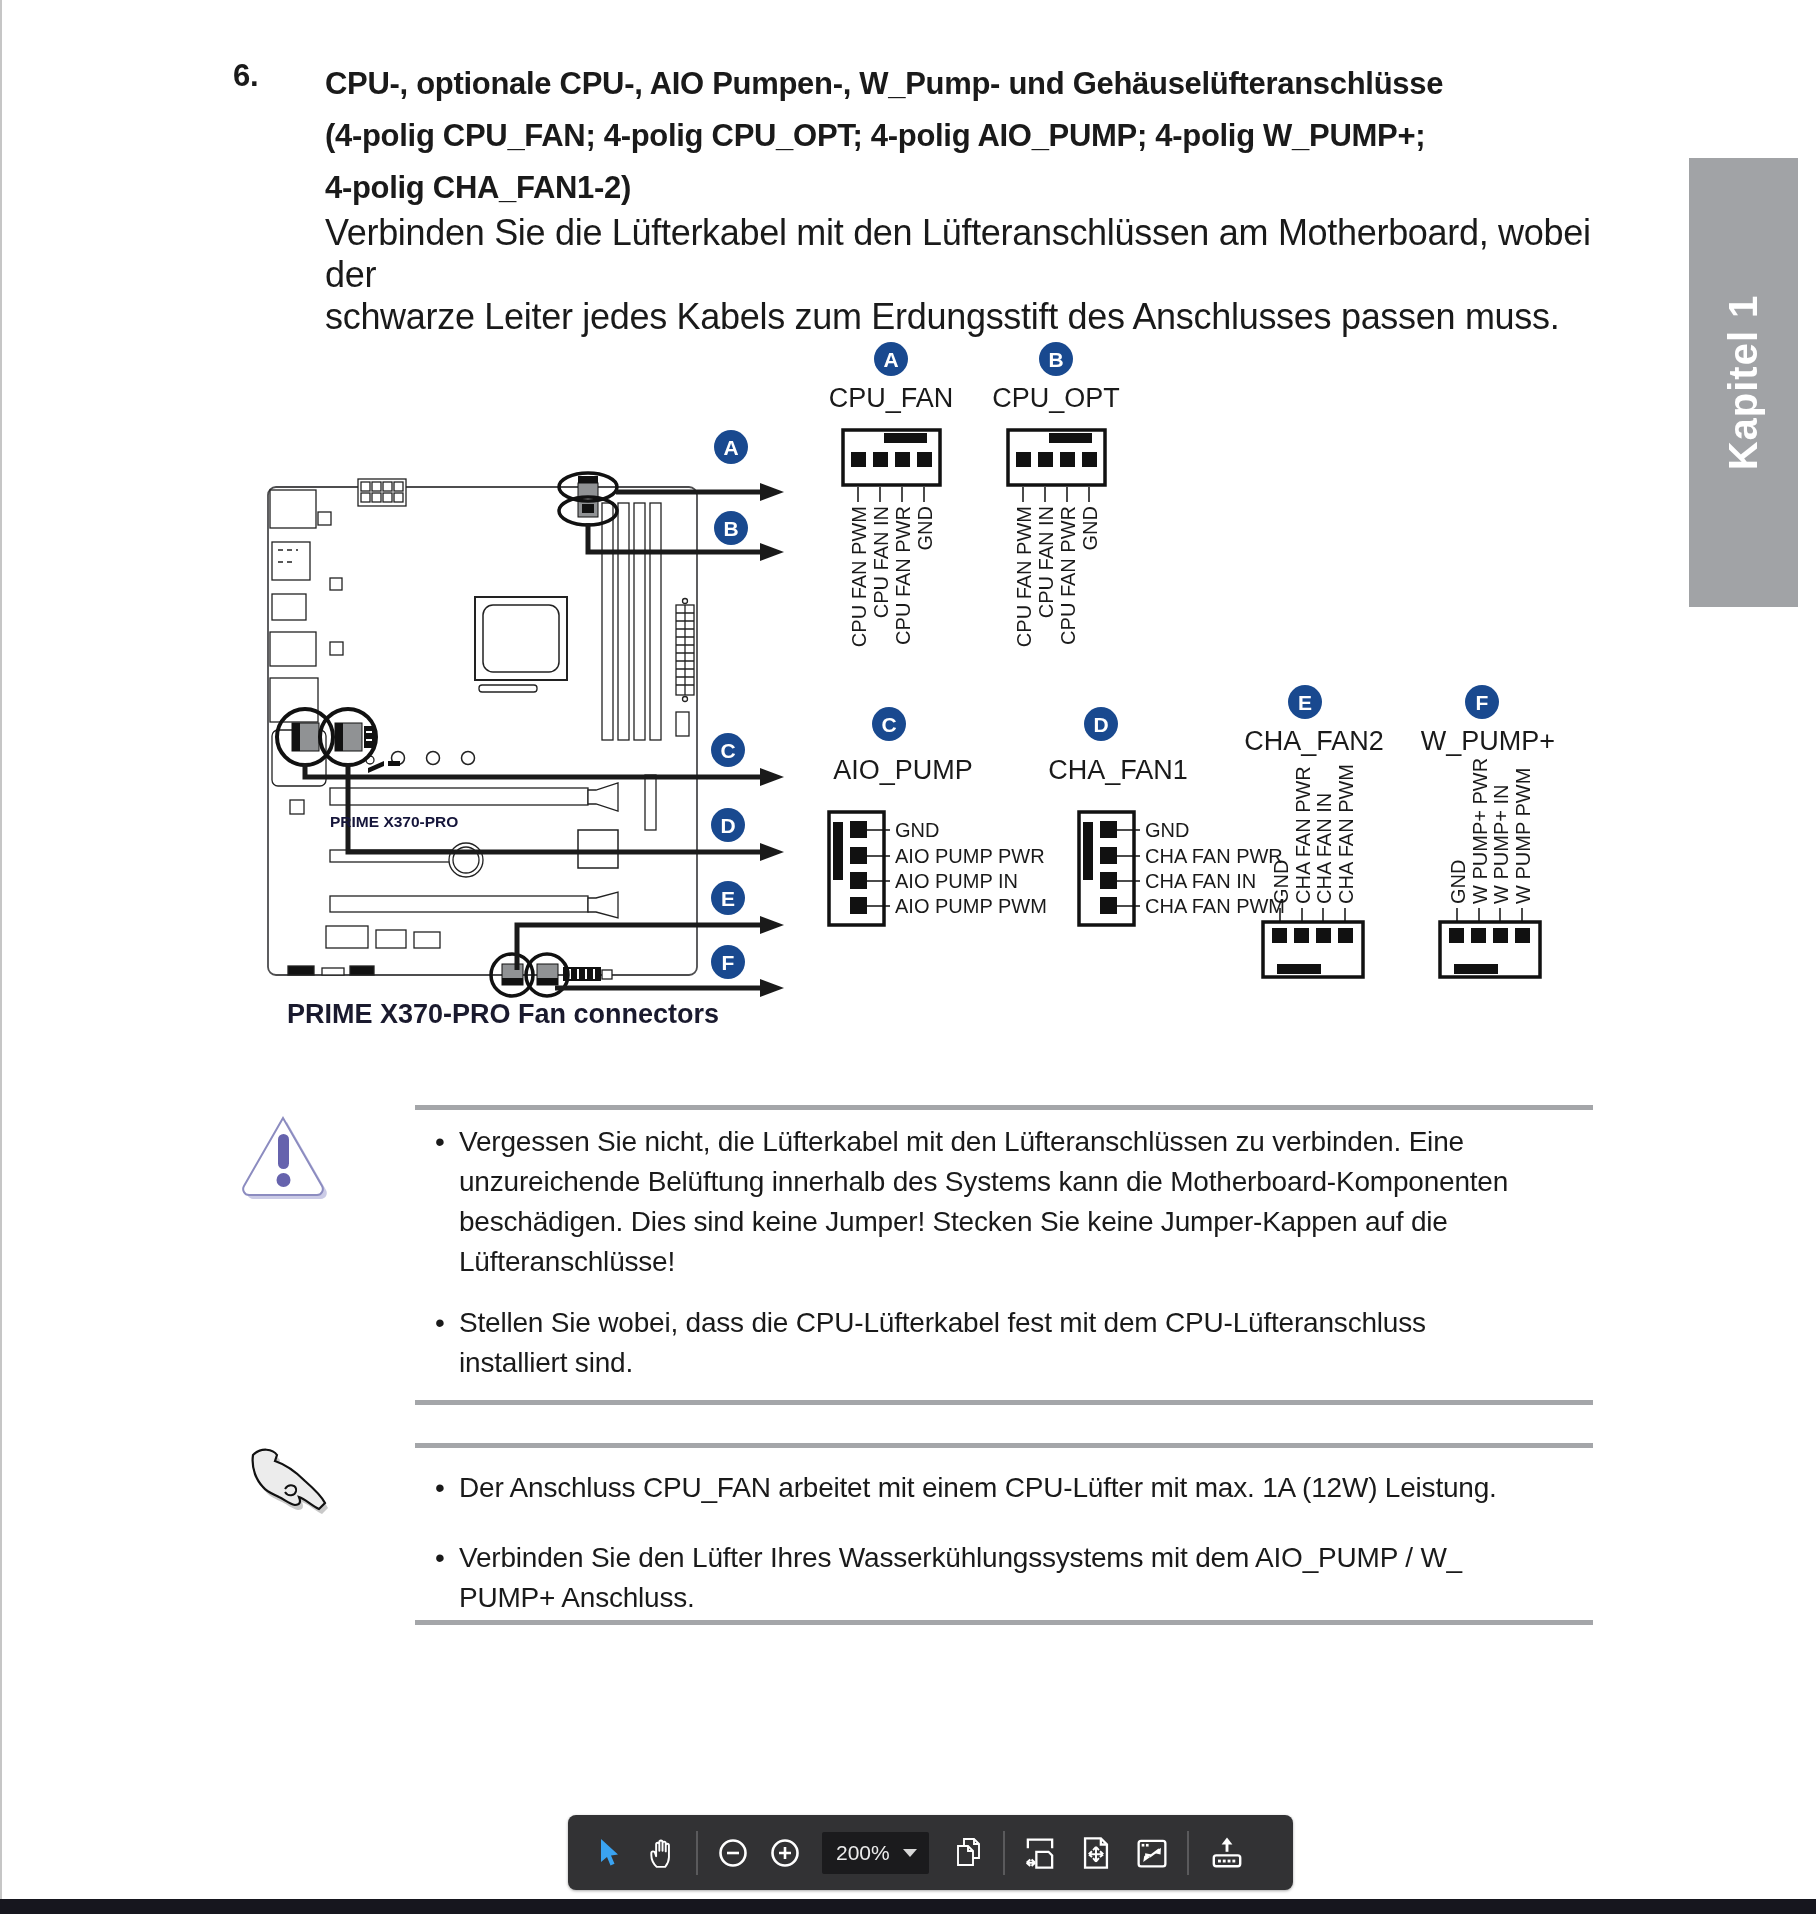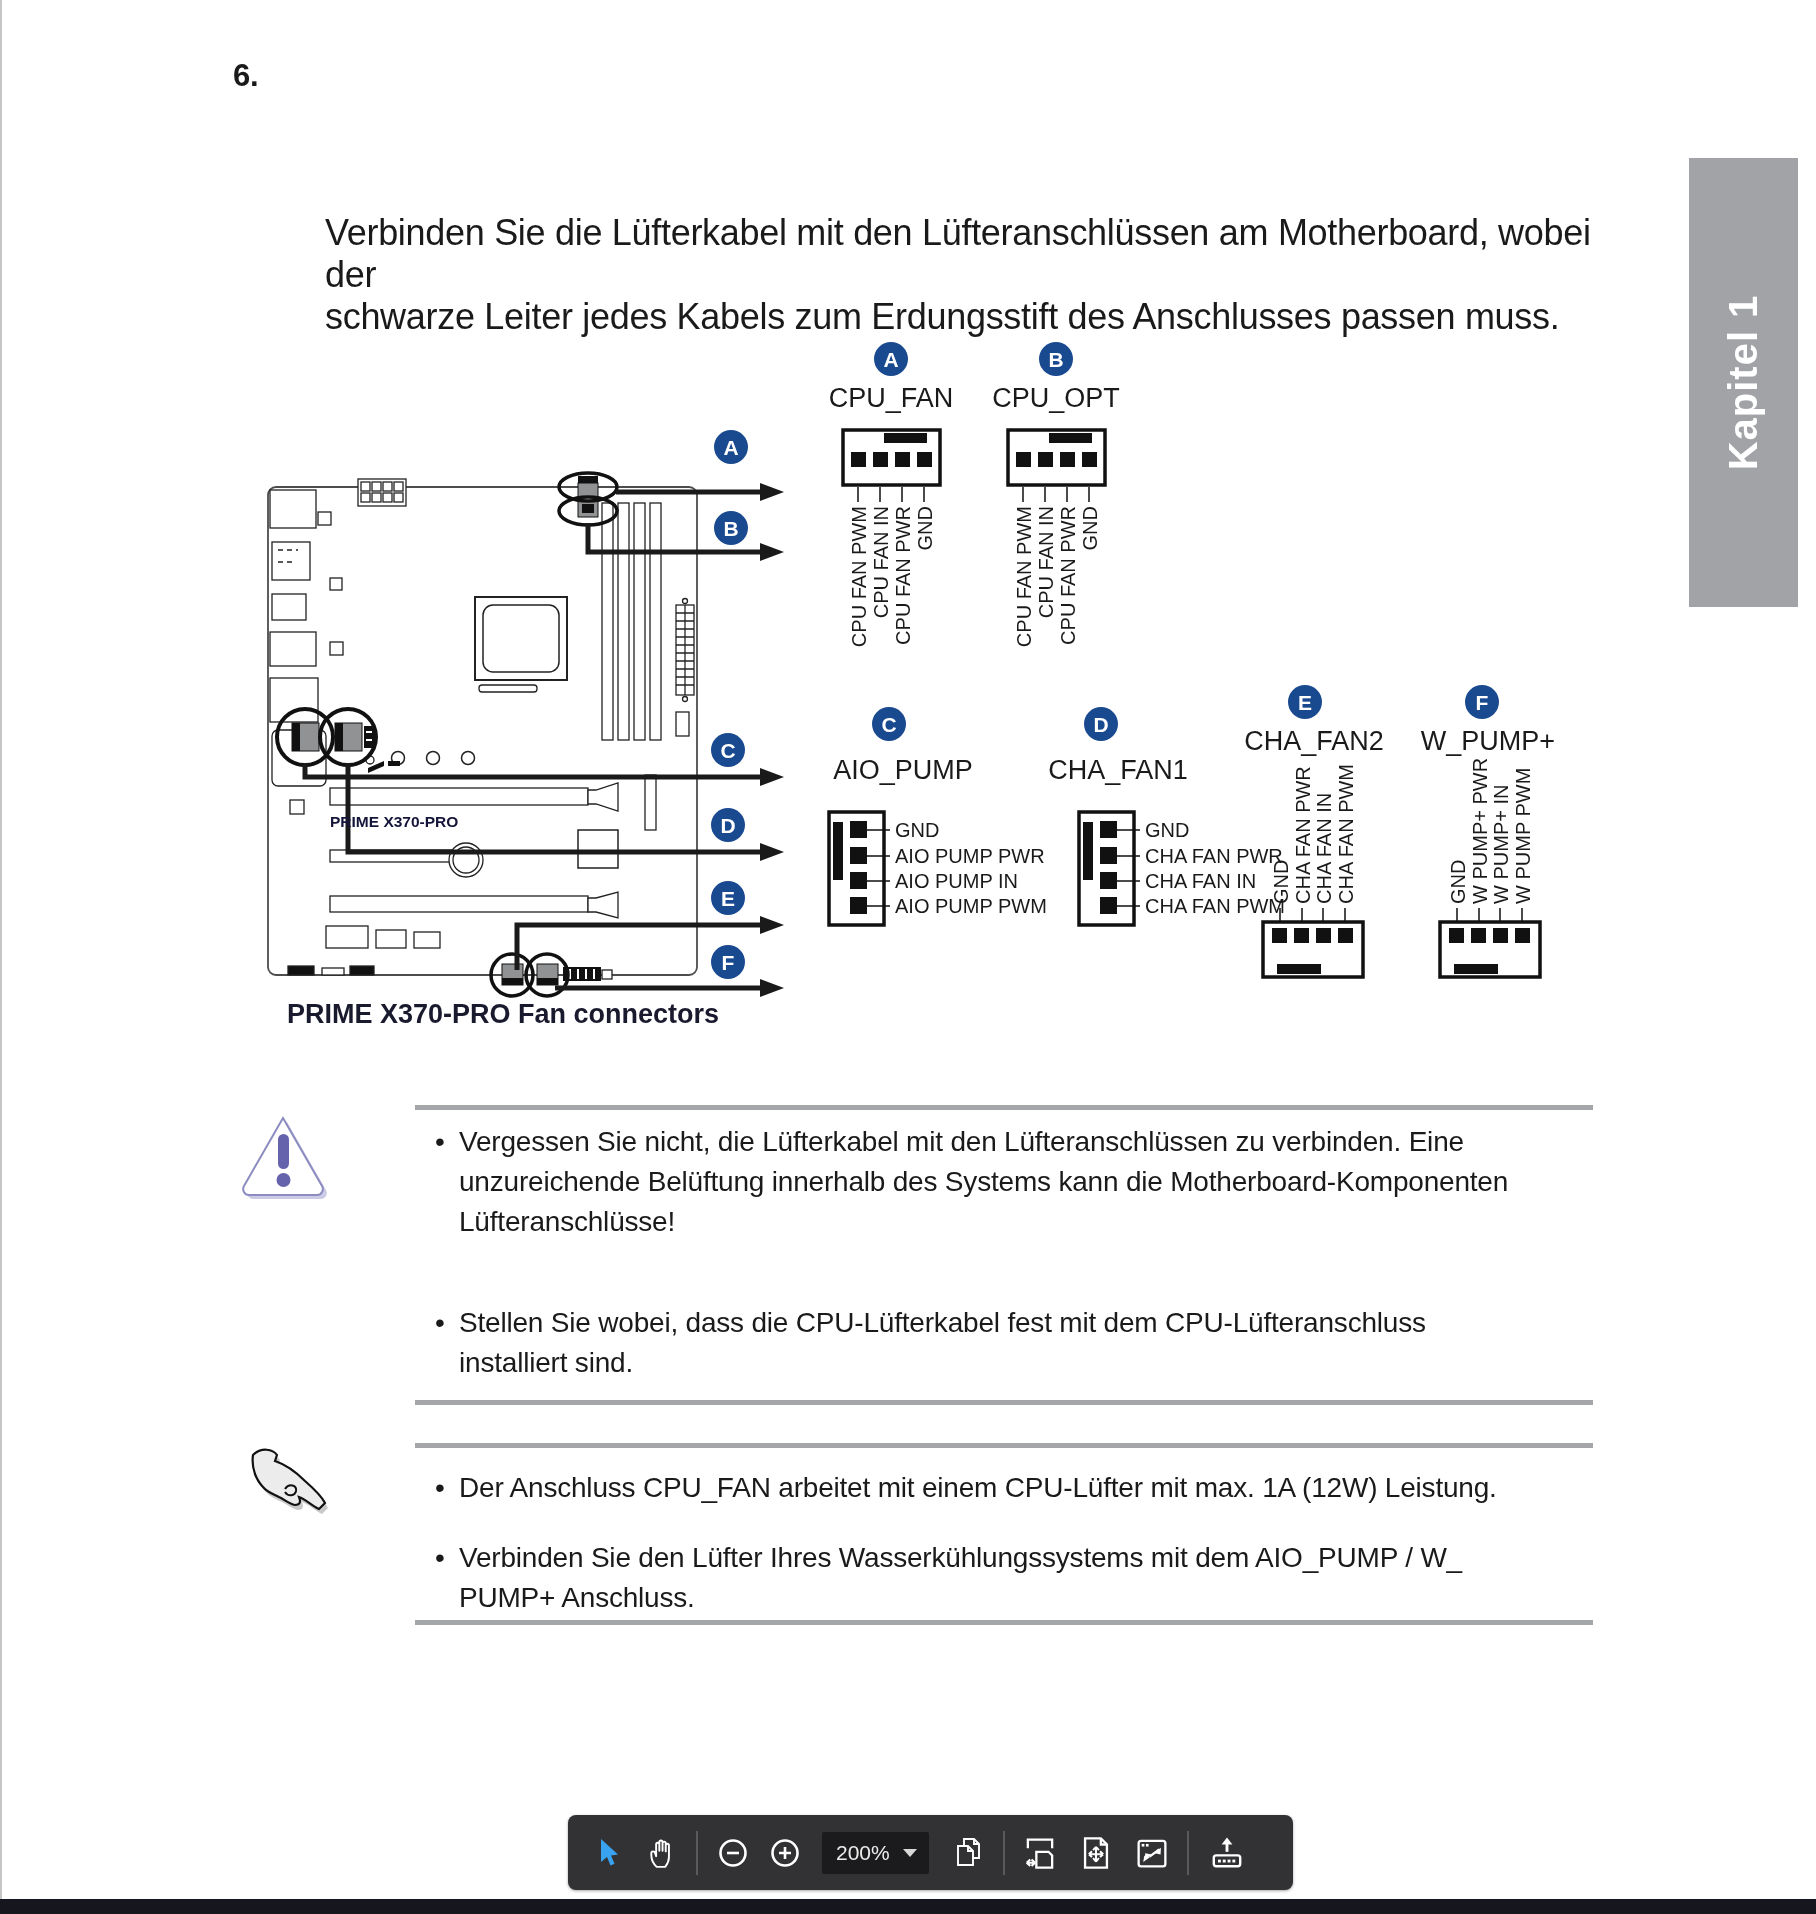--- a/index.html
+++ b/index.html
@@ -45,20 +45,25 @@
 <body>
 
 <div id="screen">
   <div class="edge-left"></div>
 
   <div class="chapter-tab">
     <span>Kapitel 1</span>
   </div>
 
   <div class="sec-num">6.</div>
+  <div class="heading">
+    <div>CPU-, optionale CPU-, AIO Pumpen-, W_Pump- und Gehäuselüfteranschlüsse</div>
+    <div>(4-polig CPU_FAN; 4-polig CPU_OPT; 4-polig AIO_PUMP; 4-polig W_PUMP+;</div>
+    <div>4-polig CHA_FAN1-2)</div>
+  </div>
   <div class="intro">
     <div>Verbinden Sie die Lüfterkabel mit den Lüfteranschlüssen am Motherboard, wobei der</div>
     <div>schwarze Leiter jedes Kabels zum Erdungsstift des Anschlusses passen muss.</div>
   </div>
 
   <div class="diagram-wrap">
   <svg width="1370" height="730" viewBox="0 0 1370 730" xmlns="http://www.w3.org/2000/svg">
     <defs>
       <marker id="ah" markerUnits="userSpaceOnUse" markerWidth="28" markerHeight="22" refX="2" refY="11" orient="auto">
         <path d="M2,2 L26,11 L2,20 Z" fill="#1a1a1a"></path>
@@ -303,20 +308,21 @@
       <path d="M45,6 L84,74 a6,6 0 0 1 -5,9 L11,83 a6,6 0 0 1 -5,-9 Z" fill="#ffffff" stroke="#8c8cc0" stroke-width="2"></path>
       <rect x="40" y="22" width="11" height="35" rx="5.5" fill="#6663ad"></rect>
       <circle cx="45.5" cy="68" r="7" fill="#6663ad"></circle>
     </svg>
   </div>
   <div class="bullet-item" style="top:1122px">
     <span class="dot">•</span>
     <div class="lines">
       <div>Vergessen Sie nicht, die Lüfterkabel mit den Lüfteranschlüssen zu verbinden. Eine</div>
       <div>unzureichende Belüftung innerhalb des Systems kann die Motherboard-Komponenten</div>
+      <div>beschädigen. Dies sind keine Jumper! Stecken Sie keine Jumper-Kappen auf die</div>
       <div>Lüfteranschlüsse!</div>
     </div>
   </div>
   <div class="bullet-item" style="top:1303px">
     <span class="dot">•</span>
     <div class="lines">
       <div>Stellen Sie wobei, dass die CPU-Lüfterkabel fest mit dem CPU-Lüfteranschluss</div>
       <div>installiert sind.</div>
     </div>
   </div>

